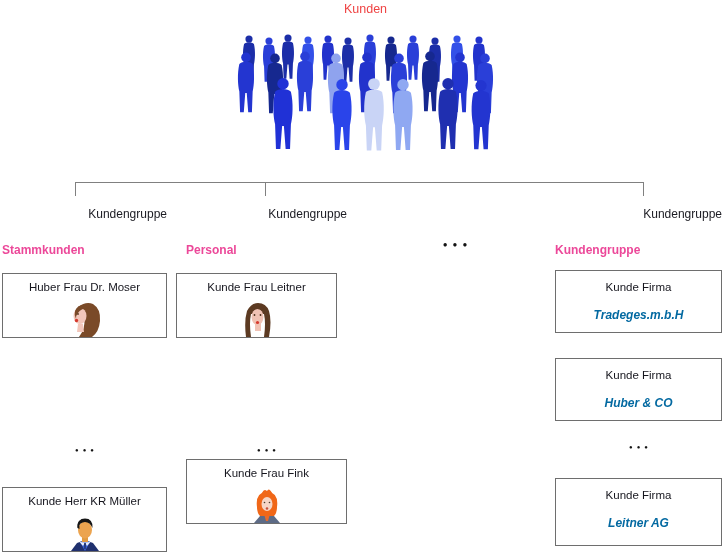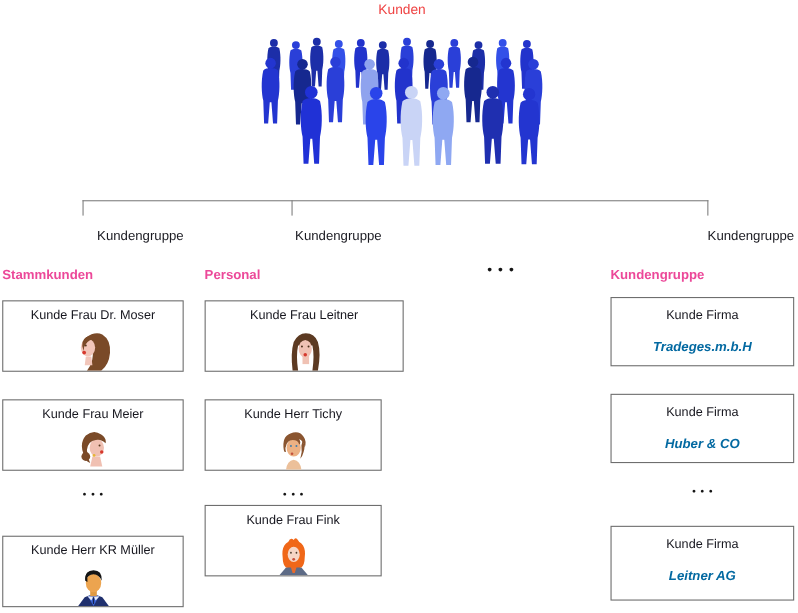--- a/index.html
+++ b/index.html
@@ -97,86 +97,62 @@
 
   <div class="glabel" style="left:186px;width:161px">Kundengruppe</div>
   <div class="gname" style="left:186px;width:161px">Personal</div>
 
   <div class="glabel" style="left:555px;width:167px">Kundengruppe</div>
   <div class="gname" style="left:555px;width:167px">Kundengruppe</div>
 
   <div class="dots big" style="left:420px;top:241px;width:70px">●●●</div>
 
   <div class="card" style="left:2px;top:273px;width:165px;height:65px">
-    <div class="ct">Kunde Frau Dr. Moser</div>
+    <div class="ct">Huber Frau Dr. Moser</div>
     <svg class="avatar" viewBox="0 0 38 36">
       <path d="M12,6 Q20,0 27,3 Q35,8 34,20 Q33,31 26,36 L13,36 Q20,27 18,17 Q16,10 12,6 Z" fill="#7a4a28"></path>
       <ellipse cx="14" cy="15" rx="6.5" ry="8" fill="#f2c6ba"></ellipse>
       <path d="M9,10 Q11,4 18,4 Q22,5 23,8 Q16,6 12,12 Q10,14 10,18 Q8,14 9,10 Z" fill="#7a4a28"></path>
       <path d="M12,23 L17,23 L18,31 L11,31 Z" fill="#f2c6ba"></path>
       <circle cx="12" cy="13" r="0.9" fill="#5a3a20"></circle>
       <circle cx="10.5" cy="19.5" r="1.7" fill="#d6392e"></circle>
     </svg>
   </div>
 
-  <div class="card" style="left:2px;top:363px;width:165px;height:65px">
-    <div class="ct">Kunde Frau Meier</div>
-    <svg class="avatar" viewBox="0 0 38 36">
-      <path d="M18,24 L25,24 L27,33 L16,33 Z" fill="#f0c0b2"></path>
-      <ellipse cx="22" cy="16" rx="6.5" ry="8" fill="#f0c0b2"></ellipse>
-      <path d="M10,22 Q6,12 12,5 Q19,-1 26,4 Q31,7 30,12 Q26,8 21,9 Q14,10 13,18 Q13,24 16,30 Q11,28 10,22 Z" fill="#7a4a28"></path>
-      <circle cx="12" cy="24" r="4" fill="#7a4a28"></circle>
-      <circle cx="24.5" cy="14" r="0.9" fill="#5a3a20"></circle>
-      <circle cx="26.5" cy="20" r="1.6" fill="#d6392e"></circle>
-      <circle cx="19.5" cy="23" r="1.3" fill="#e7b434"></circle>
-    </svg>
-  </div>
 
   <div class="dots" style="left:2px;top:447px;width:165px">●●●</div>
 
   <div class="card" style="left:2px;top:487px;width:165px;height:65px">
     <div class="ct">Kunde Herr KR Müller</div>
     <svg class="avatar" viewBox="0 0 38 36">
       <path d="M5,36 L11,28 Q19,24 27,28 L33,36 Z" fill="#20306e"></path>
       <path d="M14,27 L19,36 L24,27 Q19,25 14,27 Z" fill="#3a63d6"></path>
       <path d="M13.5,27 L17,31 L19,27.5 Z" fill="#e8eefc"></path>
       <path d="M24.5,27 L21,31 L19,27.5 Z" fill="#e8eefc"></path>
       <path d="M18.3,28 L19.7,28 L19.5,34 L18.5,34 Z" fill="#16204e"></path>
       <rect x="16" y="20" width="6" height="7" fill="#e09a42"></rect>
       <ellipse cx="19" cy="15" rx="7" ry="8.5" fill="#eca44f"></ellipse>
       <path d="M11.5,13 Q11,3.5 19,3.5 Q27,3.5 26.5,13 Q24,7 19,7 Q14,7 11.5,13 Z" fill="#151515"></path>
       <path d="M11.5,13 Q11,7 14,5.5 Q13,10 13.5,14 Z" fill="#151515"></path>
     </svg>
   </div>
 
-  <div class="card" style="left:186px;top:273px;width:181px;height:65px">
+  <div class="card" style="left:176px;top:273px;width:161px;height:65px">
     <div class="ct">Kunde Frau Leitner</div>
     <svg class="avatar" viewBox="0 0 38 36">
       <path d="M8,36 Q6,20 9,10 Q13,2 20,2 Q28,2 31,10 Q34,20 31,36 L26,36 Q28,22 26,13 L13,13 Q11,22 13,36 Z" fill="#5c3a22"></path>
       <rect x="17" y="22" width="6" height="8" fill="#f0c2b4"></rect>
       <ellipse cx="19.5" cy="16" rx="6" ry="8" fill="#f0c2b4"></ellipse>
       <path d="M12,13 Q12,5 19.5,5 Q27,5 27,13 Q24,8 19.5,8 Q15,8 12,13 Z" fill="#5c3a22"></path>
       <circle cx="16.5" cy="14" r="0.9" fill="#4a2f1a"></circle>
       <circle cx="22.5" cy="14" r="0.9" fill="#4a2f1a"></circle>
       <circle cx="19.5" cy="21.5" r="1.6" fill="#d6392e"></circle>
     </svg>
   </div>
 
-  <div class="card" style="left:186px;top:363px;width:161px;height:65px">
-    <div class="ct">Kunde Herr Tichy</div>
-    <svg class="avatar" viewBox="0 0 38 36">
-      <path d="M12,36 Q13,28 19,27 Q25,28 26,36 Z" fill="#ecc09a"></path>
-      <ellipse cx="19" cy="16" rx="6.5" ry="8" fill="#ecb184"></ellipse>
-      <path d="M10,18 Q8,6 16,3 Q24,0 28,6 Q31,10 29,16 Q28,10 24,8 Q26,12 24,13 Q23,9 18,9 Q13,9 12,15 Q11,16 12,20 Q10,20 10,18 Z" fill="#8a5530"></path>
-      <path d="M27,10 Q30,14 28,20 Q27,24 25,26 Q27,20 26,14 Z" fill="#8a5530"></path>
-      <circle cx="16.5" cy="14.5" r="0.9" fill="#3f7fae"></circle>
-      <circle cx="21.5" cy="14.5" r="0.9" fill="#3f7fae"></circle>
-      <circle cx="17.5" cy="21.5" r="1.2" fill="#c4523c"></circle>
-    </svg>
-  </div>
 
   <div class="dots" style="left:186px;top:447px;width:161px">●●●</div>
 
   <div class="card" style="left:186px;top:459px;width:161px;height:65px">
     <div class="ct">Kunde Frau Fink</div>
     <svg class="avatar" viewBox="0 0 38 36">
       <path d="M6,36 L12,29 Q19,26 26,29 L32,36 Z" fill="#5d6b86"></path>
       <path d="M16,27 L22,27 L20,34 L18,34 Z" fill="#e86a2a"></path>
       <path d="M9,20 Q7,6 19,4 Q31,6 29,20 Q29,26 26,29 L12,29 Q9,26 9,20 Z" fill="#f06718"></path>
       <path d="M14,6 Q16,1 19,4 Q21,0 24,6 Z" fill="#f06718"></path>

